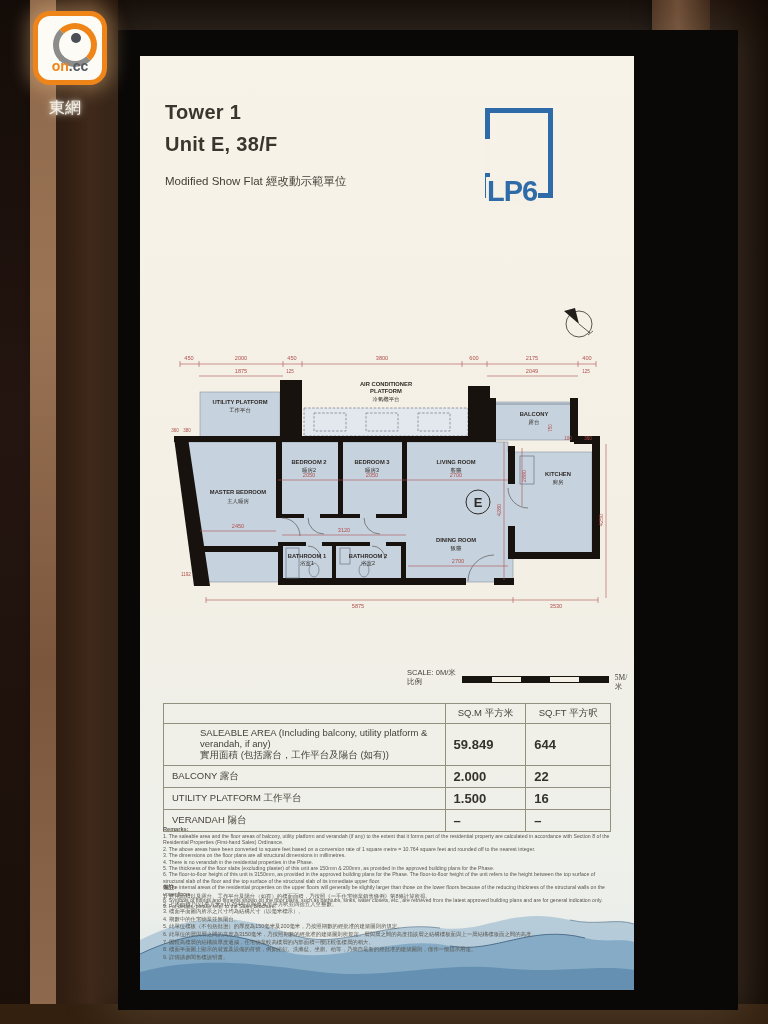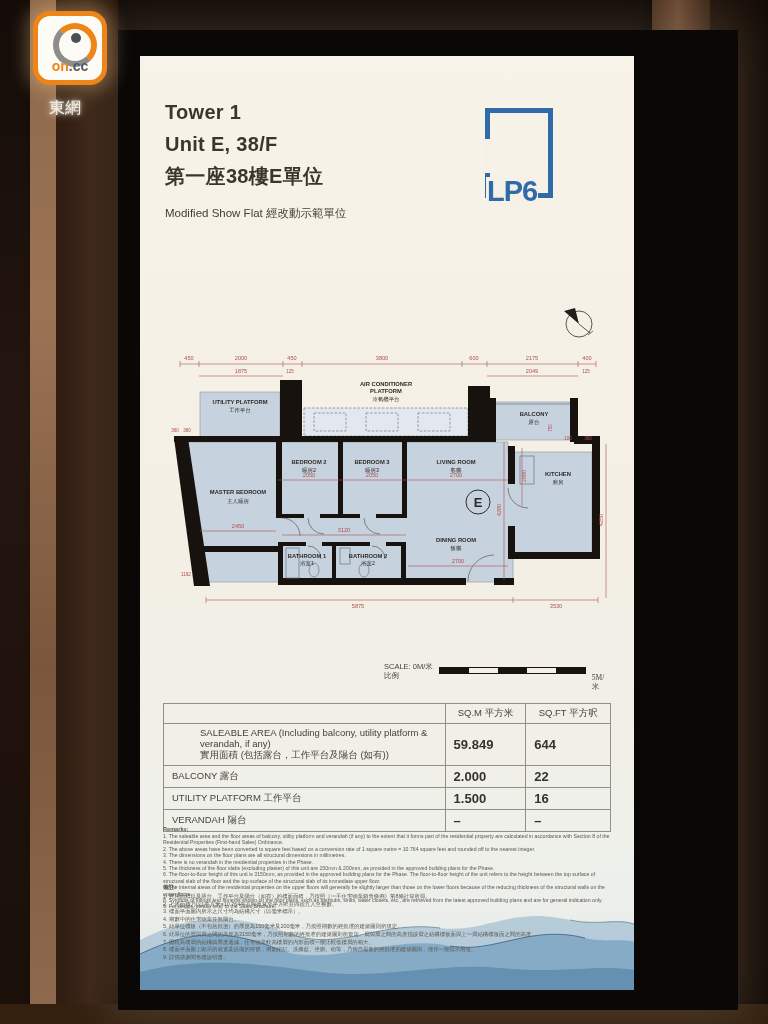--- a/index.html
+++ b/index.html
@@ -60,21 +60,21 @@
   .thin{stroke:#6b7684;stroke-width:.7;fill:none;}
   .arc{stroke:#5c5a55;stroke-width:.7;fill:none;}
   .red{stroke:#b0514d;stroke-width:.6;}
   text.dim{fill:#b0514d;font-size:5.6px;font-family:"Liberation Sans",sans-serif;}
   text.dim-s{fill:#b0514d;font-size:4.6px;font-family:"Liberation Sans",sans-serif;}
   text.room-en{fill:#2e2b26;font-size:5.8px;font-weight:bold;font-family:"Liberation Sans",sans-serif;}
   text.room-zh{fill:#2e2b26;font-size:5.4px;font-family:"Liberation Sans",sans-serif;}
   text.unitE{fill:#2e2b26;font-size:13px;font-weight:bold;font-family:"Liberation Sans",sans-serif;}
 
   
-  .scale{position:absolute;left:244px;top:606px;width:220px;display:flex;align-items:flex-start;color:#45423b;}
+  .scale{position:absolute;left:267px;top:606px;width:220px;display:flex;align-items:center;color:#45423b;}
   .scale-left{font-size:7.5px;line-height:9px;white-space:nowrap;}
   .scale-bar{display:flex;margin:5px 6px 0 6px;border:1px solid #17130f;height:5px;}
   .scale-seg{width:29px;height:5px;}
   .seg-b{background:#17130f;}.seg-w{background:#f4f0e6;}
   .scale-right{font-size:7.5px;margin-top:11px;font-family:Liberation Serif, serif;}
 
   
   .tbl{position:absolute;left:23px;top:647px;width:448px;border-collapse:collapse;color:#46423a;}
   .tbl td{border:1px solid #94907f;padding:3px 8px;vertical-align:middle;}
   .tbl .lbl{font-size:9.5px;text-align:left;width:63%;}
@@ -111,21 +111,20 @@
     </div>
     <div class="oncc-site">東網</div>
   </div>
 
   <div class="frame">
     <div class="poster">
 
       <div class="hdr">
         <div class="hdr-line">Tower 1</div>
         <div class="hdr-line">Unit E, 38/F</div>
-        <div class="hdr-line">第一座38樓E單位</div>
         <div class="hdr-sub">Modified Show Flat 經改動示範單位</div>
       </div>
       <div class="lp6">
         <div class="lp6-cut"></div>
         <div class="lp6-text">LP6</div>
       </div>
 
       <svg class="north" viewBox="0 0 40 40">
         <circle cx="19" cy="20" r="13" fill="none" stroke="#4a463f" stroke-width="0.9"></circle>
         <polygon points="19,20 4,7 15,4" fill="#221f1b"></polygon>

